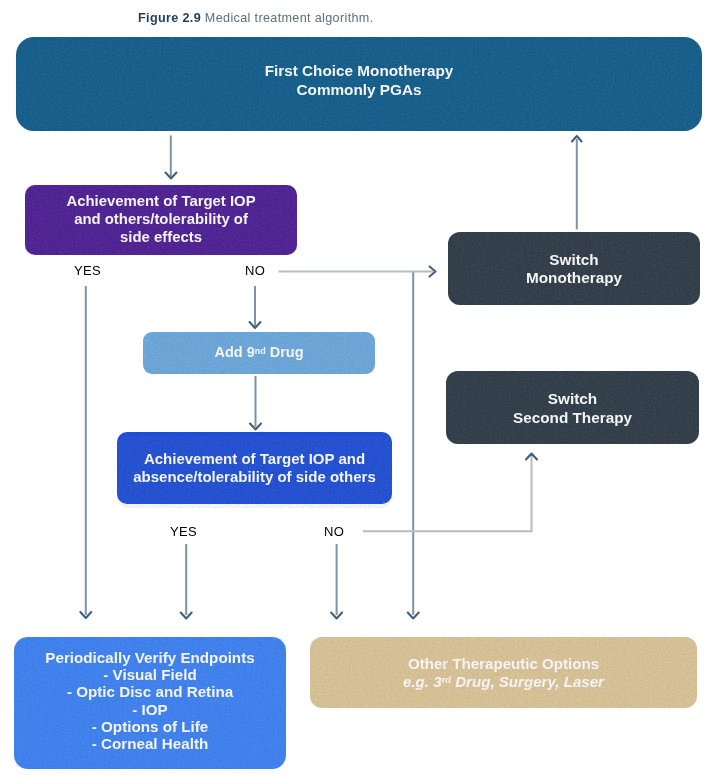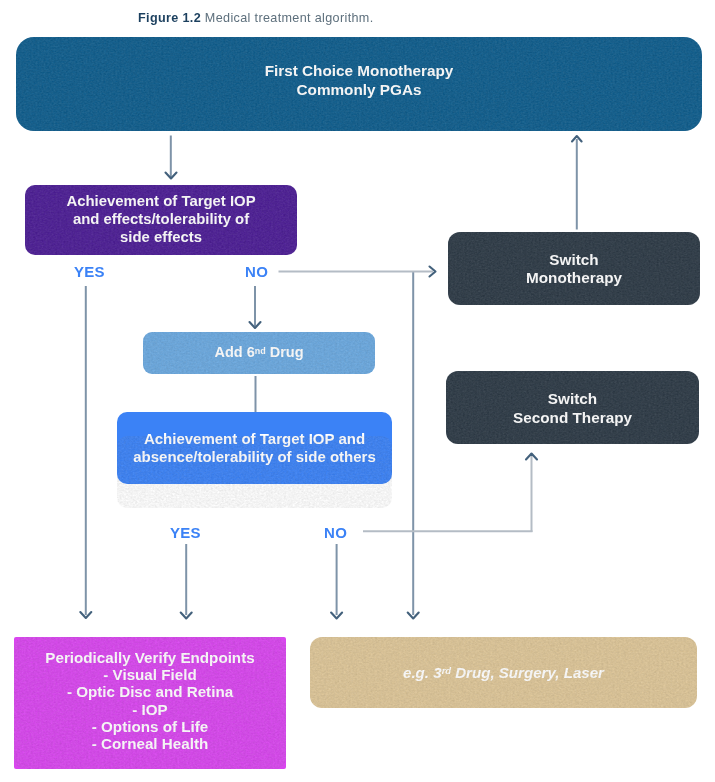--- a/index.html
+++ b/index.html
@@ -20,39 +20,39 @@
     display:flex; flex-direction:column; align-items:center; justify-content:center;
     text-align:center; color:#ffffff; font-weight:bold;
     line-height:1.20;
   }
   .node div { white-space:nowrap; }
 
   #n_first   { left:16px;  top:37px;  width:686px; height:94px;  border-radius:18px; background:#0e5d8d; font-size:15.3px; padding-bottom:7px; }
   #n_ach1    { left:25px;  top:185px; width:272px; height:70px;  border-radius:10px; background:#4c1d95; font-size:14.9px; }
   #n_switch1 { left:448px; top:232px; width:252px; height:73px;  border-radius:12px; background:#2d3a46; font-size:15.3px; padding-top:1px; }
   #n_add     { left:143px; top:332px; width:232px; height:42px;  border-radius:9px;  background:#6ba9e0; font-size:14.5px; }
-  #n_ach2    { left:117px; top:412px; width:275px; height:72px;  border-radius:10px; background:#3b82f6; font-size:15.0px; }
+  #n_ach2    { left:117px; top:432px; width:275px; height:72px;  border-radius:10px; background:#1d4ed8; font-size:15.0px; }
   #n_switch2 { left:446px; top:371px; width:253px; height:73px;  border-radius:12px; background:#2d3a46; font-size:15.3px; padding-top:2px; }
-  #n_verify  { left:14px;  top:637px; width:272px; height:132px; border-radius:2px; background:#d946ef; font-size:15.2px; line-height:1.135; padding-bottom:5px; }
+  #n_verify  { left:14px;  top:637px; width:272px; height:132px; border-radius:14px; background:#3b82f6; font-size:15.2px; line-height:1.135; padding-bottom:5px; }
   #n_other   { left:310px; top:637px; width:387px; height:71px;  border-radius:12px; background:#dec698; font-size:15.1px; line-height:1.15; }
 
   .sup { font-size:0.62em; vertical-align:baseline; position:relative; top:-0.42em; }
   .ital { font-style:italic; }
 
   svg.links { position:absolute; left:0; top:0; width:715px; height:782px; pointer-events:none; }
 
-  .flabel { position:absolute; font-weight:bold; font-size:15px; color:#3b82f6; letter-spacing:.3px; }
+  .flabel { position:absolute; font-weight:normal; font-size:13px; color:#000000; letter-spacing:.3px; }
 </style>
 </head>
 <body>
 
 <div id="page">
 
   <div class="caption">
-    <span class="lbl">Figure 1.2</span>
+    <span class="lbl">Figure 2.9</span>
     <span>Medical treatment algorithm.</span>
   </div>
 
   <svg class="links" viewBox="0 0 715 782">
     <g stroke="#7e93a8" stroke-width="2" fill="none" stroke-linecap="butt">
       <path d="M170.8,135.5 L170.8,177"></path>
       <path d="M576.8,229.5 L576.8,139"></path>
       <path d="M85.8,286 L85.8,615"></path>
       <path d="M255,286 L255,326"></path>
       <path d="M255.5,376 L255.5,427"></path>
@@ -79,31 +79,31 @@
     </g>
   </svg>
 
   <div class="node" id="n_first">
     <div>First Choice Monotherapy</div>
     <div>Commonly PGAs</div>
   </div>
 
   <div class="node" id="n_ach1">
     <div>Achievement of Target IOP</div>
-    <div>and effects/tolerability of</div>
+    <div>and others/tolerability of</div>
     <div>side effects</div>
   </div>
 
   <div class="node" id="n_switch1">
     <div>Switch</div>
     <div>Monotherapy</div>
   </div>
 
   <div class="node" id="n_add">
-    <div><span>Add 6</span><span class="sup">nd</span><span> Drug</span></div>
+    <div><span>Add 9</span><span class="sup">nd</span><span> Drug</span></div>
   </div>
 
   <div class="node" id="n_ach2">
     <div>Achievement of Target IOP and</div>
     <div>absence/tolerability of side others</div>
   </div>
 
   <div class="node" id="n_switch2">
     <div>Switch</div>
     <div>Second Therapy</div>
@@ -112,20 +112,21 @@
   <div class="node" id="n_verify">
     <div>Periodically Verify Endpoints</div>
     <div>- Visual Field</div>
     <div>- Optic Disc and Retina</div>
     <div>- IOP</div>
     <div>- Options of Life</div>
     <div>- Corneal Health</div>
   </div>
 
   <div class="node" id="n_other">
+    <div>Other Therapeutic Options</div>
     <div class="ital"><span>e.g. 3</span><span class="sup">rd</span><span> Drug, Surgery, Laser</span></div>
   </div>
 
   <div class="flabel" style="left:74px;  top:263px;">YES</div>
   <div class="flabel" style="left:245px; top:263px;">NO</div>
   <div class="flabel" style="left:170px; top:524px;">YES</div>
   <div class="flabel" style="left:324px; top:524px;">NO</div>
 
   <svg id="grain" viewBox="0 0 715 782" preserveAspectRatio="none">
     <filter id="noiseDark" x="0" y="0" width="100%" height="100%" color-interpolation-filters="sRGB">

